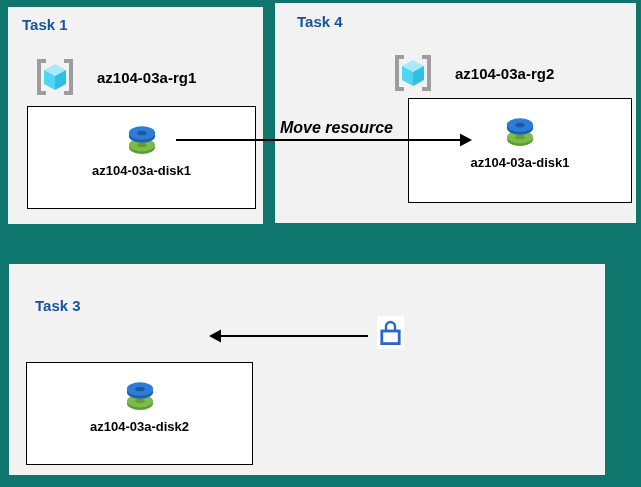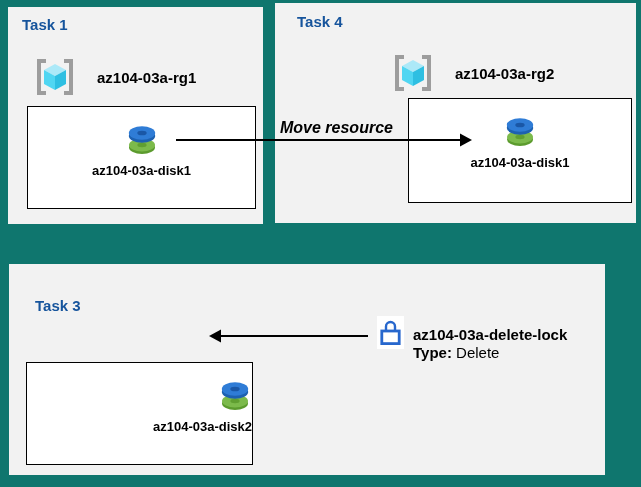--- a/index.html
+++ b/index.html
@@ -30,21 +30,21 @@
   .rg-row .rg-icon-svg{flex:0 0 auto;}
   .rg-label{font-size:15px;font-weight:700;color:#000;margin-left:9px;}
 
   .disk-box{
     position:absolute;background:#fff;border:1.5px solid #000;
     box-sizing:border-box;display:flex;flex-direction:column;
     align-items:center;padding-top:16px;
   }
   #panel-task1 .disk-box{left:19px;top:99px;width:229px;height:103px;}
   #panel-task2 .disk-box{left:133px;top:95px;width:224px;height:105px;}
-  #panel-task3 .disk-box{left:17px;top:98px;width:227px;height:103px;align-items:flex-end;}
+  #panel-task3 .disk-box{left:17px;top:98px;width:227px;height:103px;}
   .disk-label{font-size:13px;font-weight:700;color:#000;margin-top:7px;white-space:nowrap;}
 
   .arrow-svg{position:absolute;overflow:visible;}
   #arrow-move{left:176px;top:130px;}
   #arrow-lock{left:209px;top:326px;}
   .arrow-line{stroke:var(--arrow-color,#000);stroke-width:2;}
   .arrow-head{fill:var(--arrow-color,#000);}
 
   #move-label{
     position:absolute;left:280px;top:119px;font-size:16px;font-weight:700;
@@ -161,18 +161,14 @@
     <polygon class="arrow-head" points="12,3.5 0,10 12,16.5"></polygon>
   </svg>
 
   <div id="lock-icon-box">
     <svg width="27" height="33" viewBox="0 0 27 33">
       <path class="lock-stroke" stroke-width="2.4" d="M9 16 V10.5 A4.5 4.5 0 0 1 18 10.5 V16"></path>
       <rect class="lock-body" stroke-width="2.8" x="4.8" y="15" width="17.4" height="12.6"></rect>
     </svg>
   </div>
 
-  <div id="lock-text">
-    <div class="lock-name">az104-03a-delete-lock</div>
-    <div><span class="lock-type-label">Type:</span> <span class="lock-type-value">Delete</span></div>
-  </div>
 
 </div>
 
 </body></html>

